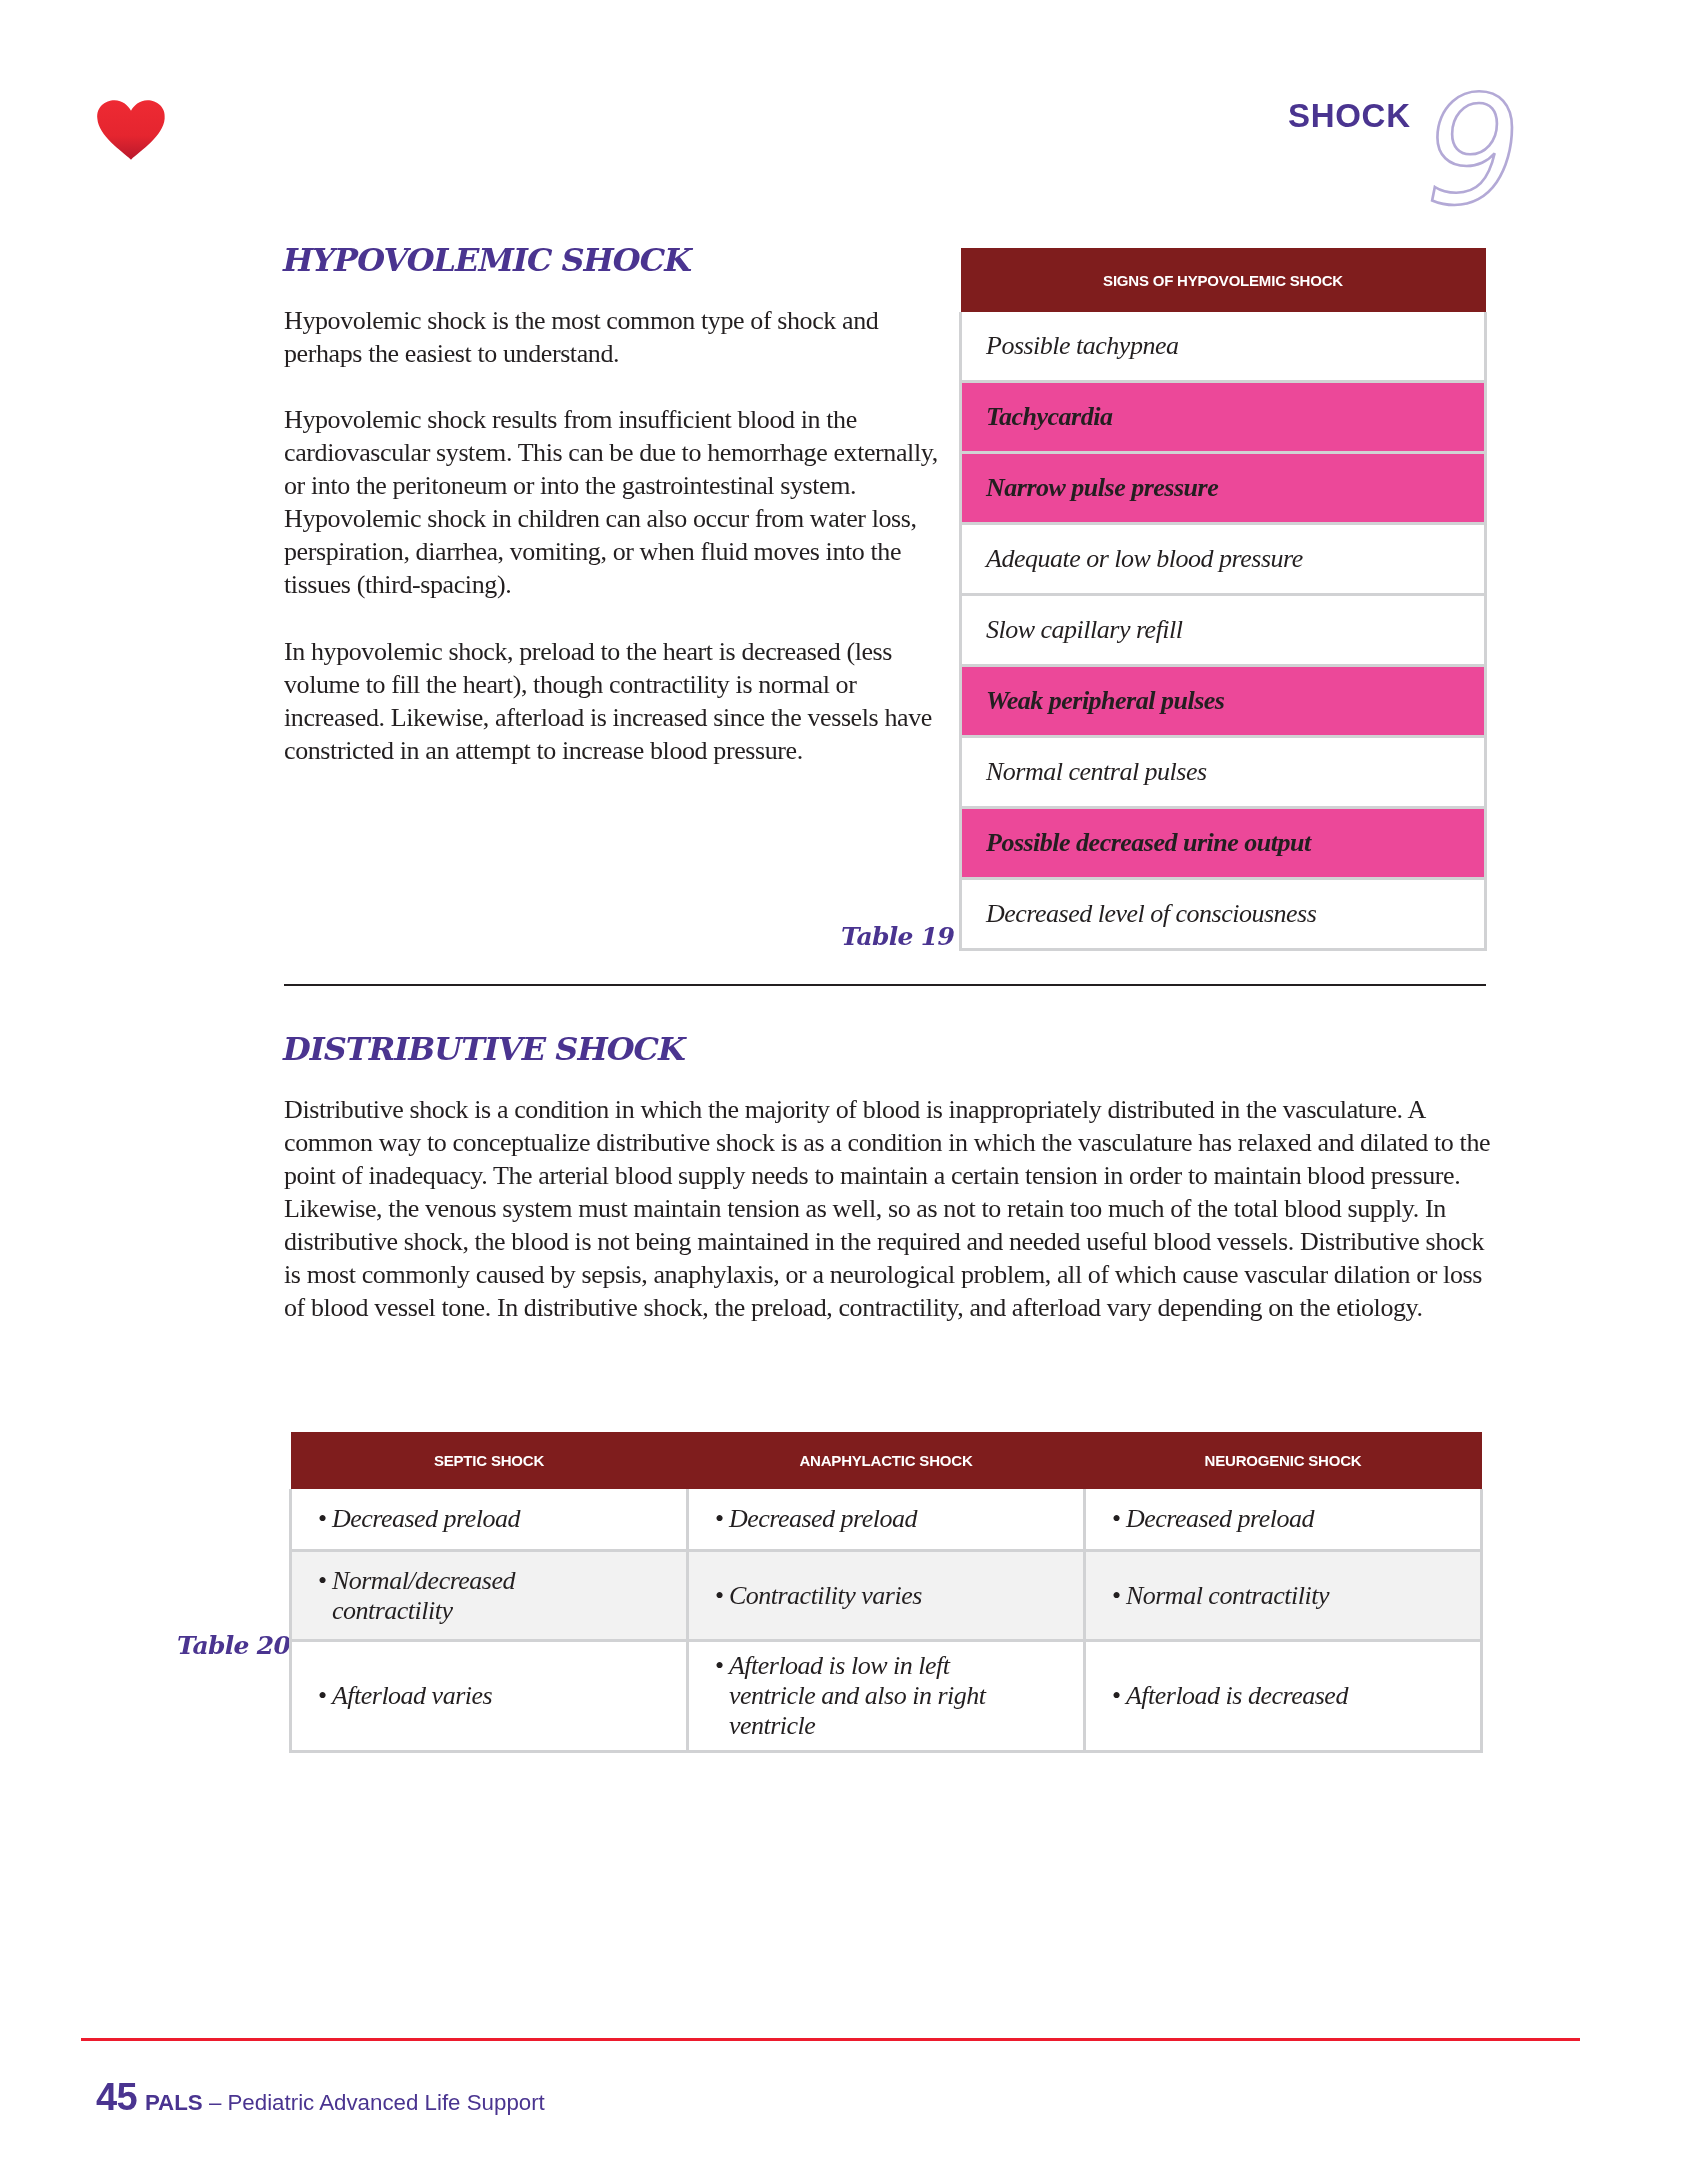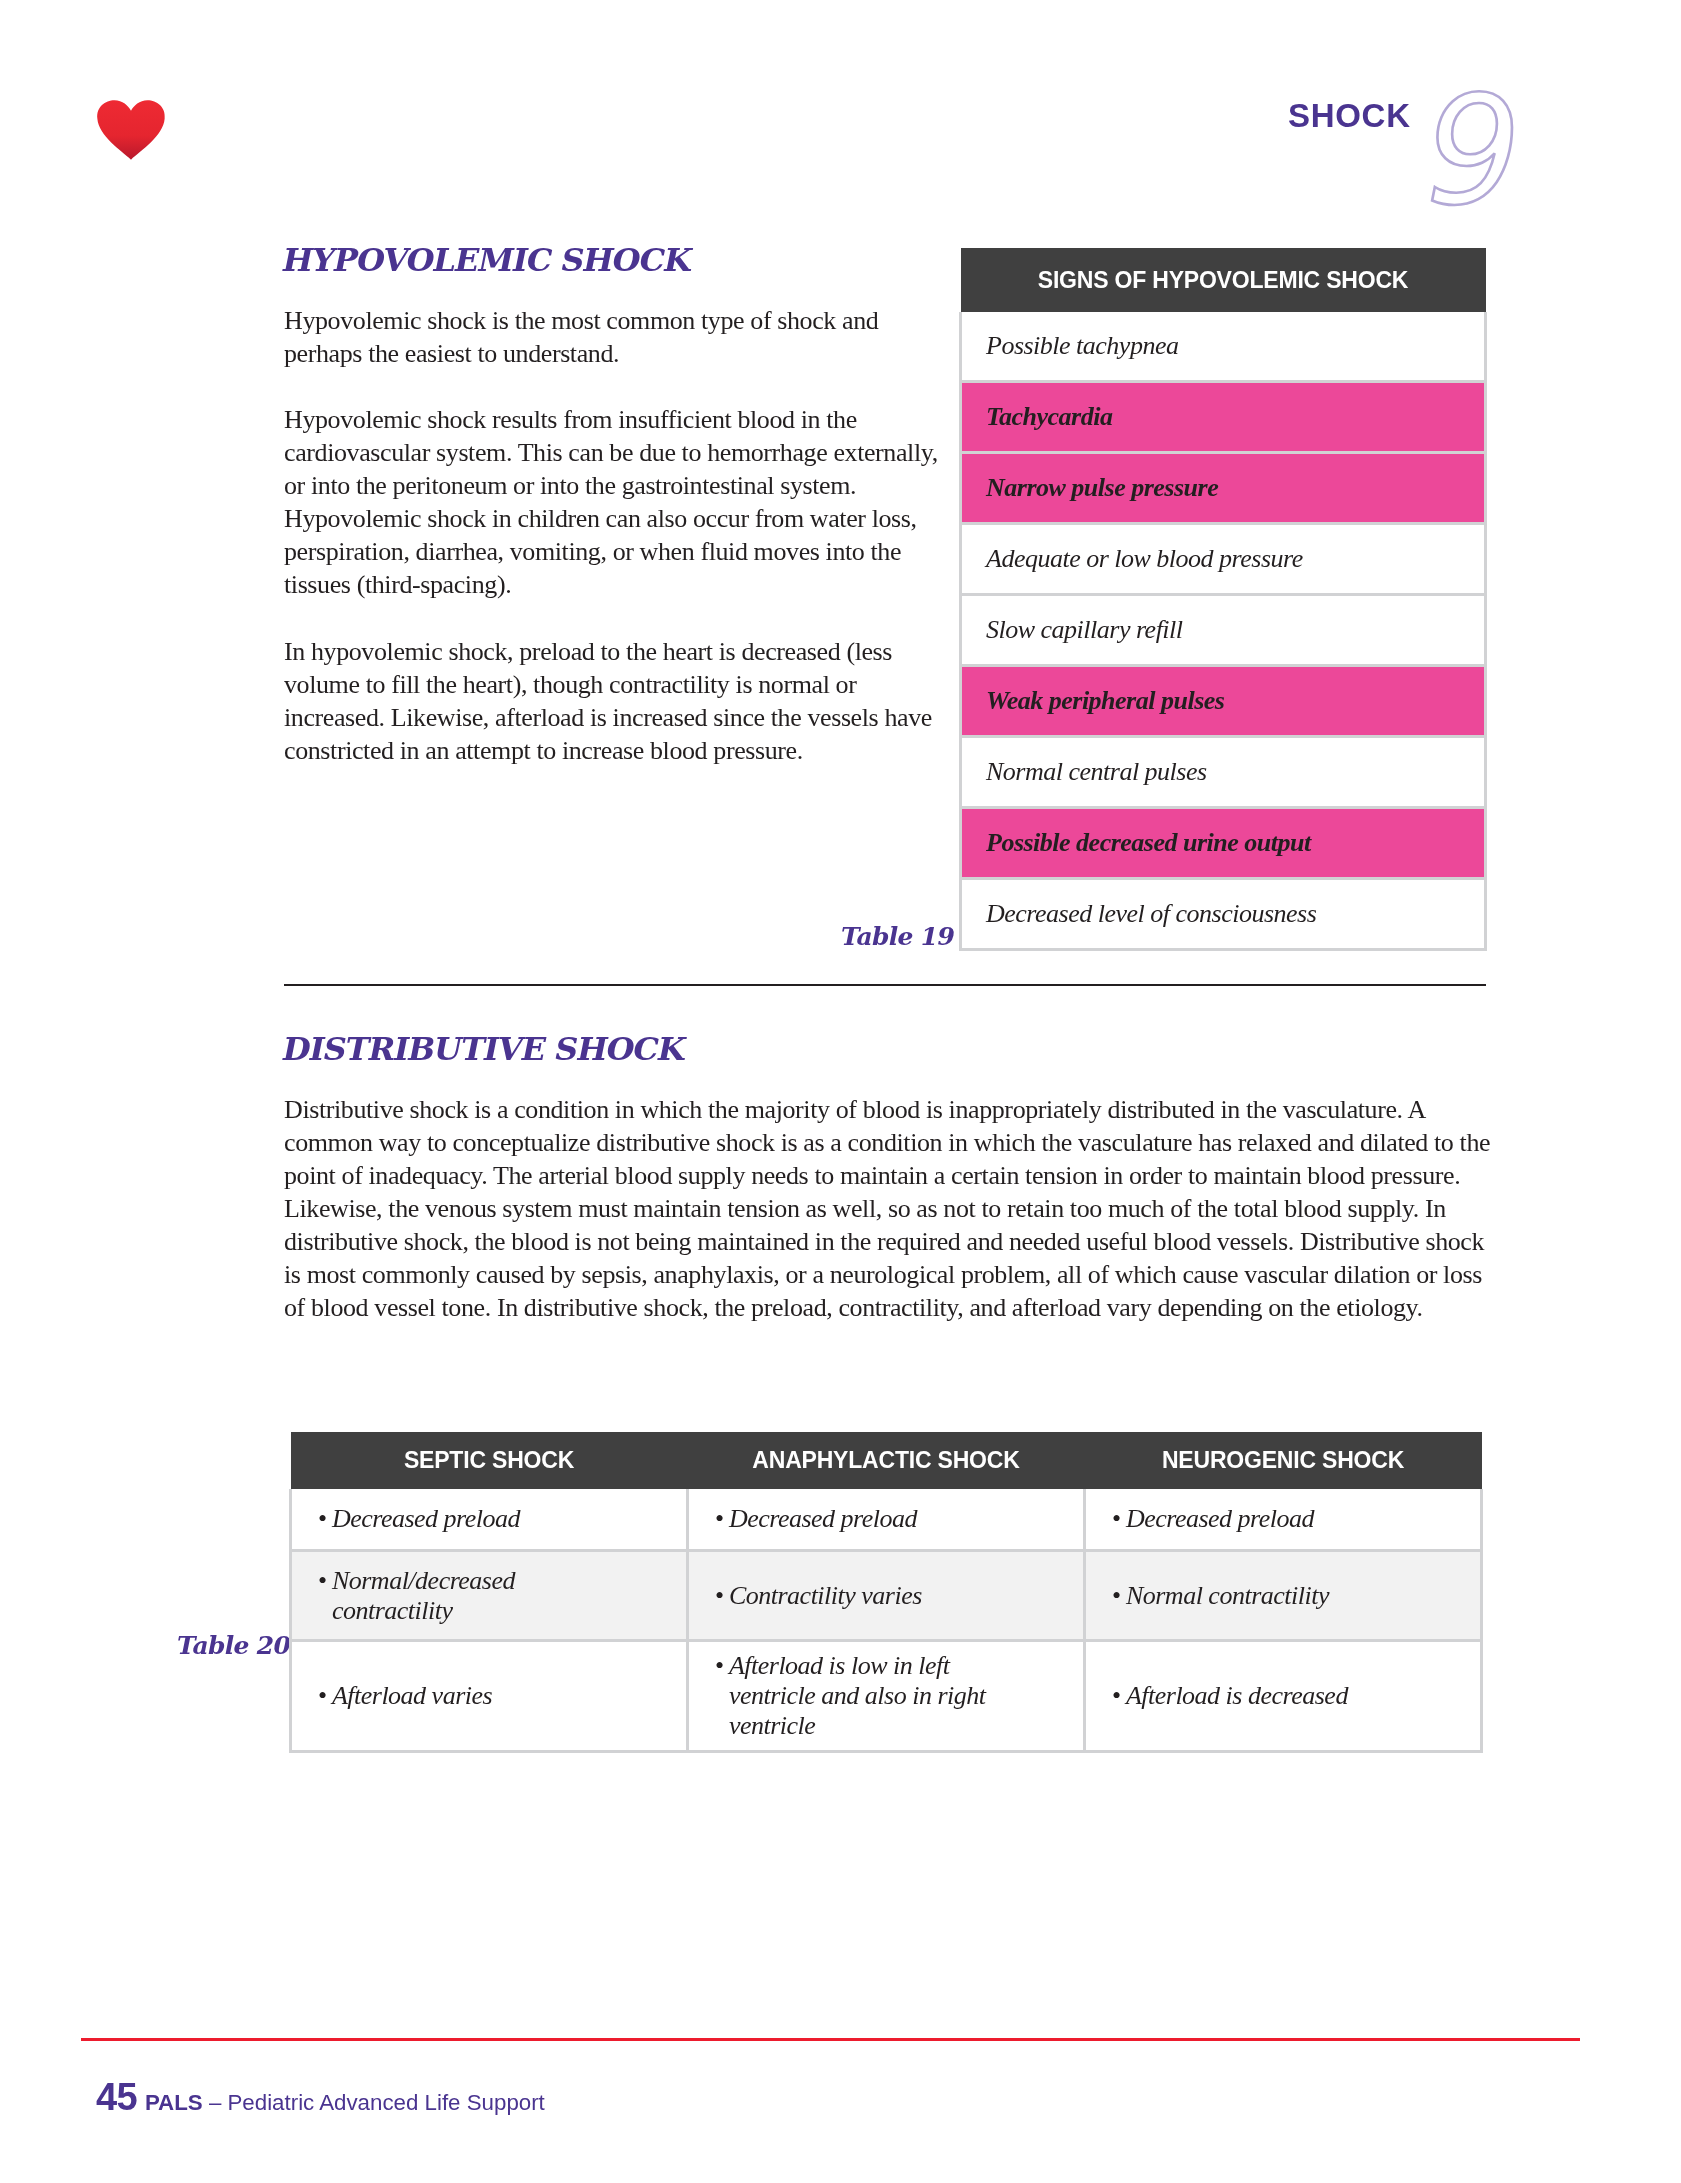--- a/index.html
+++ b/index.html
@@ -24,21 +24,21 @@
   #hypo-body p { margin: 0 0 33px 0; }
   #hypo-body p:nth-child(2) { margin-bottom: 34px; }
   #dist-body { left: 284px; top: 1093px; width: 1209px; }
   #dist-body p { margin: 0; }
 
   .table-label { font-size: 25px; font-weight: bold; font-style: italic; letter-spacing: -0.7px; }
   #table19-label { left: 841px; top: 922px; }
   #table20-label { left: 177px; top: 1631px; }
 
   #signs-table { left: 959px; top: 248px; width: 528px; border-collapse: collapse; }
-  .tbl-head { background: #404040; color: #fff; font-size: 23px; font-weight: bold; text-align: center; height: 62px; letter-spacing: -0.2px; }
+  .tbl-head { background: #7f1d1d; color: #fff; font-size: 15px; font-weight: bold; text-align: center; height: 62px; letter-spacing: -0.2px; }
   .signs-row td { height: 68px; border: 3.3px solid #d1d2d4; border-top: 0; padding: 0 0 0 24px; font-size: 26px; font-style: italic; color: #231f20; letter-spacing: -0.5px; }
   .signs-row.shade td { background: #ec4899; font-weight: bold; }
 
   #divider { left: 284px; top: 984px; width: 1202px; height: 2px; background: #231f20; }
 
   #types-table { left: 289px; top: 1432px; width: 1194px; border-collapse: collapse; table-layout: fixed; }
   #types-table th { height: 55px; }
   #types-table td { border: 3.3px solid #d1d2d4; border-top: 0; padding: 0 13px 0 26px; font-size: 26px; font-style: italic; color: #231f20; letter-spacing: -0.5px; line-height: 30px; vertical-align: middle; }
   #types-table tr.shade td { background: #f2f2f2; }
   #types-table tr.r1 td { height: 60px; }

